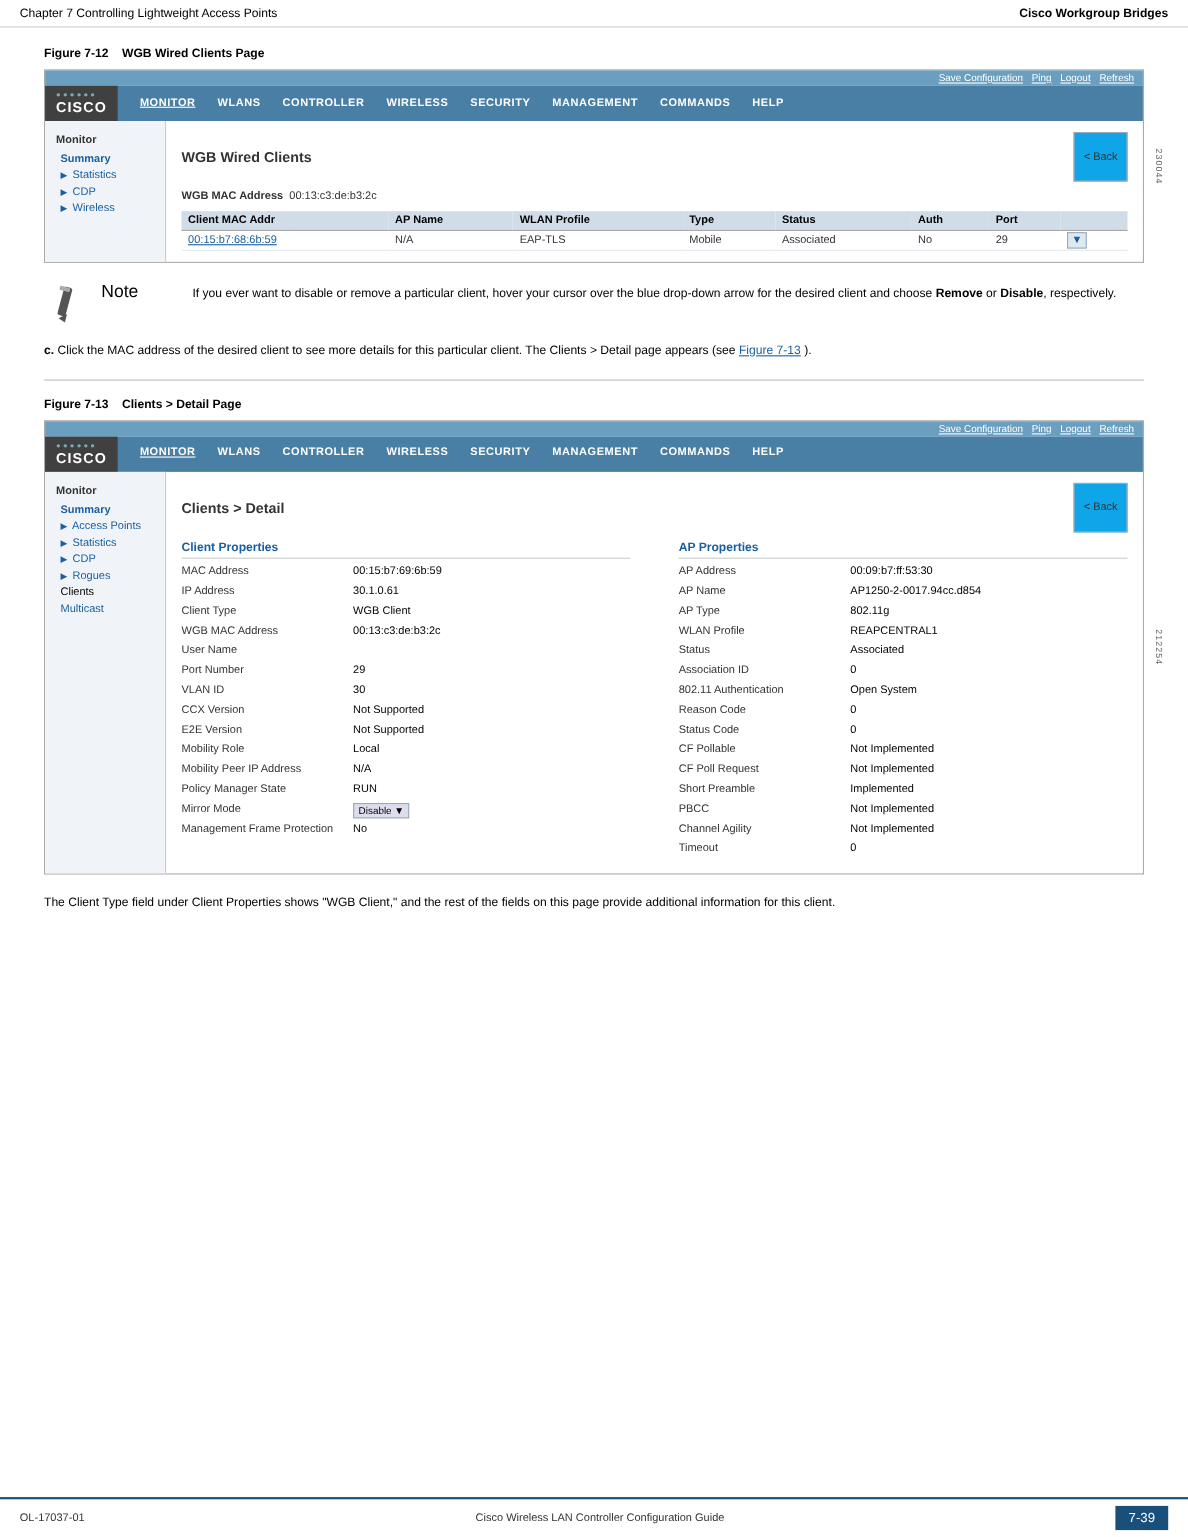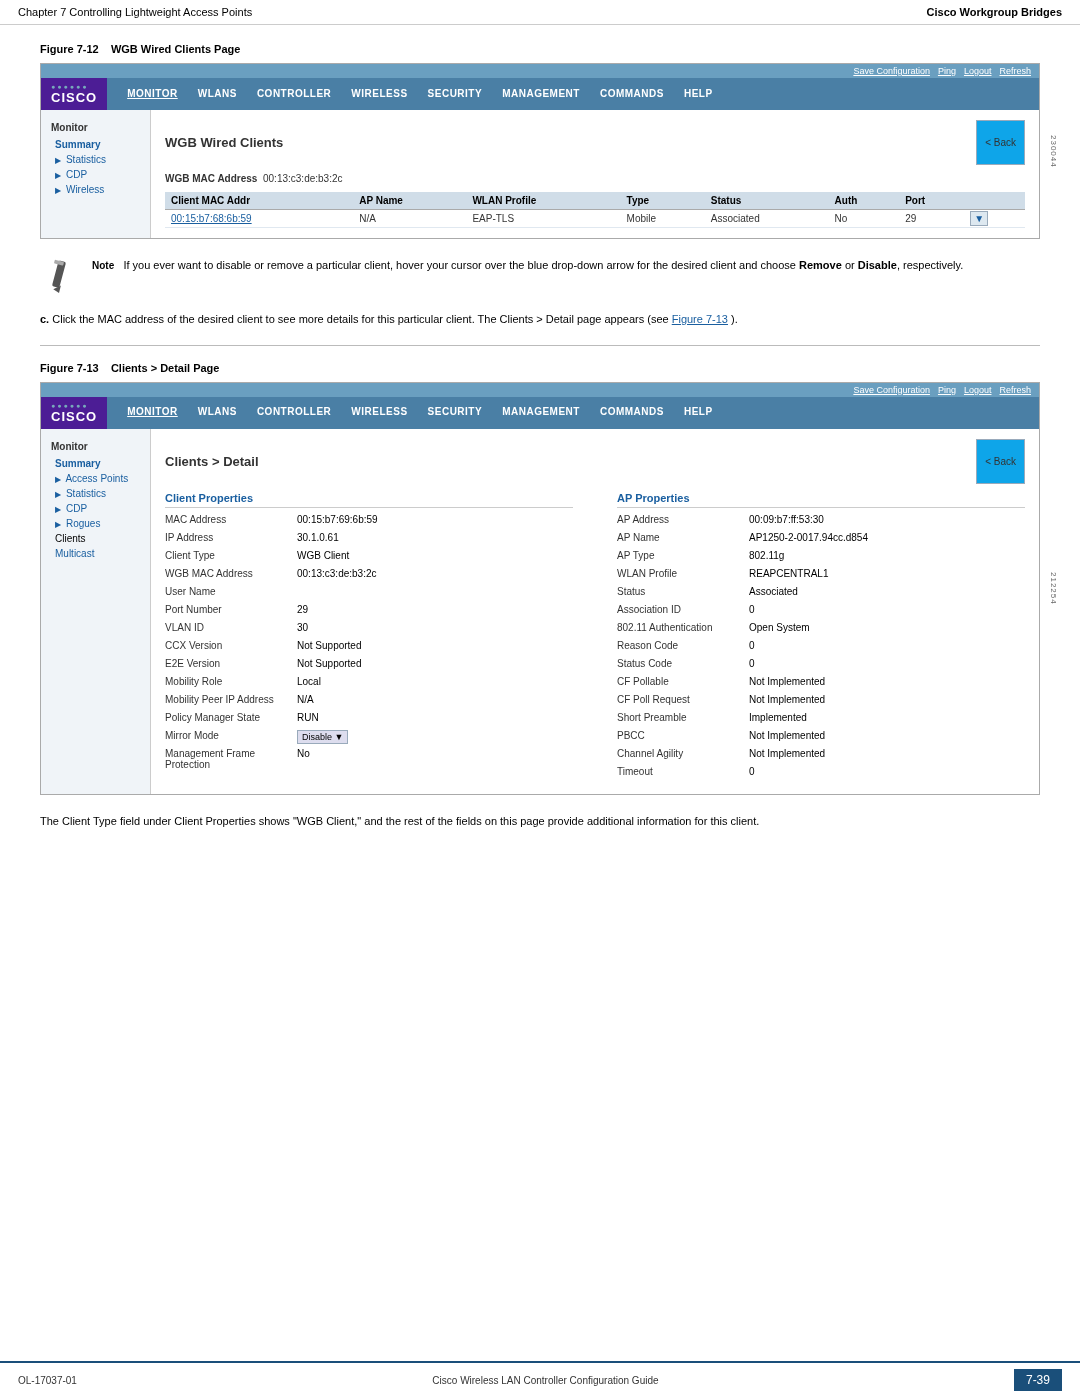--- a/index.html
+++ b/index.html
@@ -49,21 +49,21 @@
 
     
     .cisco-navbar {
       background: #4a7fa5;
       display: flex;
       align-items: center;
       padding: 0;
       height: 32px;
     }
     .cisco-logo {
-      background: #4c1d95;
+      background: #404040;
       padding: 4px 10px;
       height: 32px;
       display: flex;
       align-items: center;
       margin-right: 10px;
     }
     .cisco-logo-text {
       color: #fff;
       font-size: 13px;
       font-weight: bold;
@@ -220,27 +220,28 @@
     }
 
     
     .note-section {
       display: flex;
       align-items: flex-start;
       margin: 16px 0 16px 0;
       gap: 14px;
     }
     .note-label {
-      font-weight: bold;
-      font-size: 10px;
+      font-weight: normal;
+      font-size: 16px;
     }
     .note-text {
       font-size: 11px;
       line-height: 1.5;
       color: #000;
+      margin-left: 40px;
     }
 
     
     .step-text {
       font-size: 11px;
       line-height: 1.6;
       margin: 10px 0 14px 0;
       color: #000;
     }
     .step-text a {
@@ -268,21 +269,21 @@
       margin-bottom: 6px;
     }
     .detail-row {
       display: flex;
       font-size: 10px;
       margin-bottom: 2px;
       min-height: 16px;
       align-items: flex-start;
     }
     .detail-label {
-      width: 132px;
+      width: 156px;
       color: #333;
       flex-shrink: 0;
     }
     .detail-value {
       color: #000;
       flex: 1;
     }
     .disable-btn {
       background: #dde;
       border: 1px solid #9ab;

